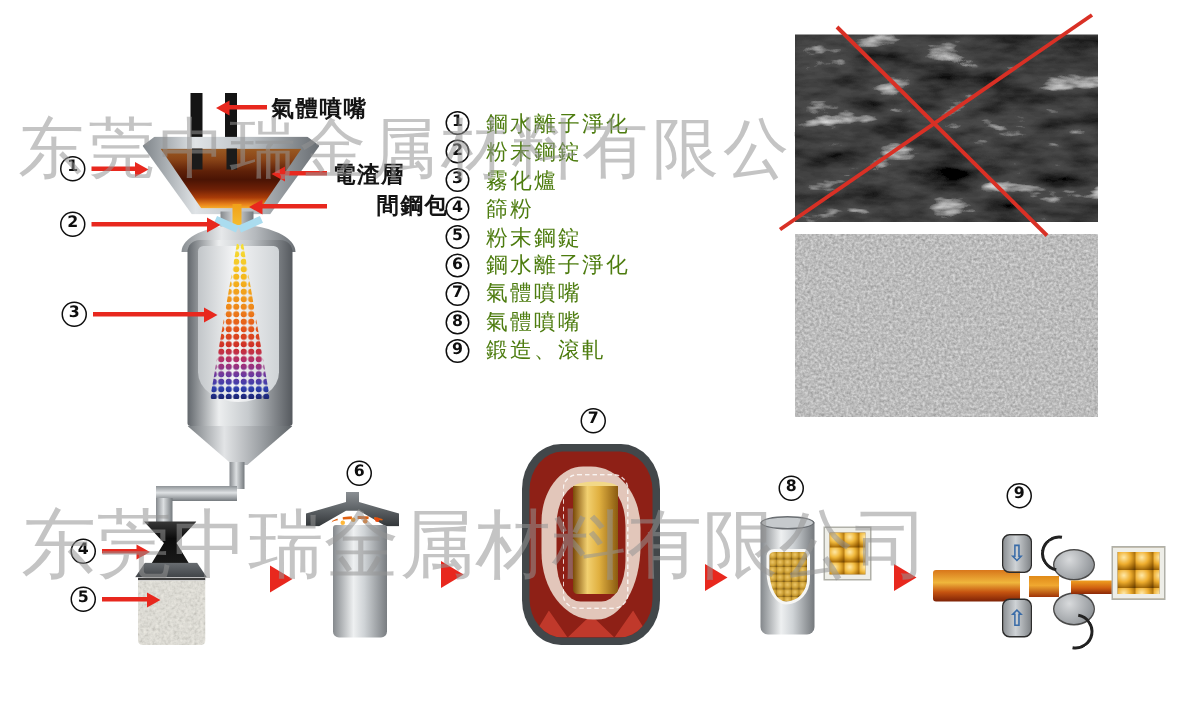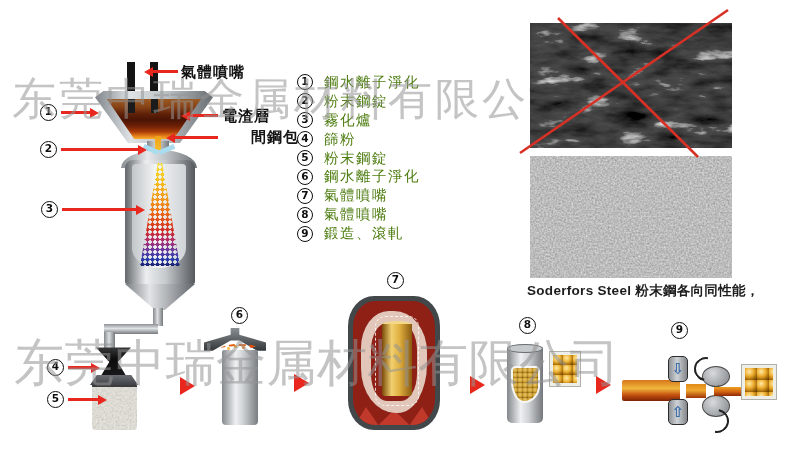--- a/index.html
+++ b/index.html
@@ -239,15 +239,14 @@
         <feFuncB type="table" tableValues="0.2 0.5 0.88"></feFuncB>
       </feComponentTransfer>
     </filter>
     <rect width="202" height="122" filter="url(#f2)"></rect>
   </svg>
   <svg class="abs" style="left:505px;top:0;" width="250" height="175">
     <line x1="15" y1="153" x2="223" y2="10" stroke="#d93025" stroke-width="2.6"></line>
     <line x1="53" y1="18" x2="193" y2="157" stroke="#d93025" stroke-width="2.6"></line>
   </svg>
 
-  <div class="caption" style="left:527px;top:281px;">Soderfors Steel 粉末鋼各向同性能，</div>
 
 </div>
 
 </body></html>

